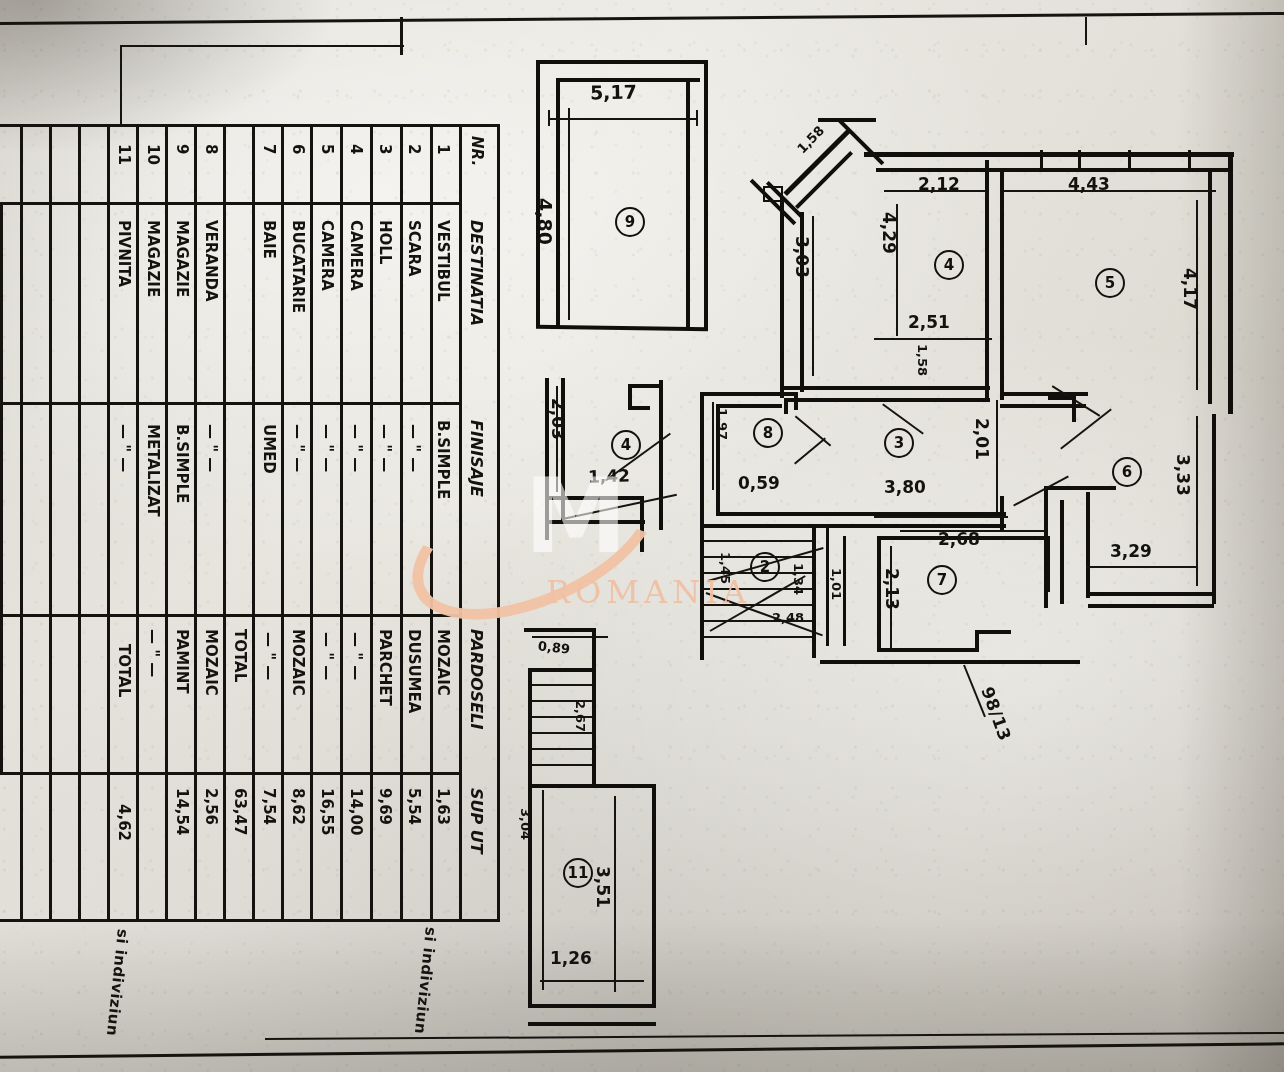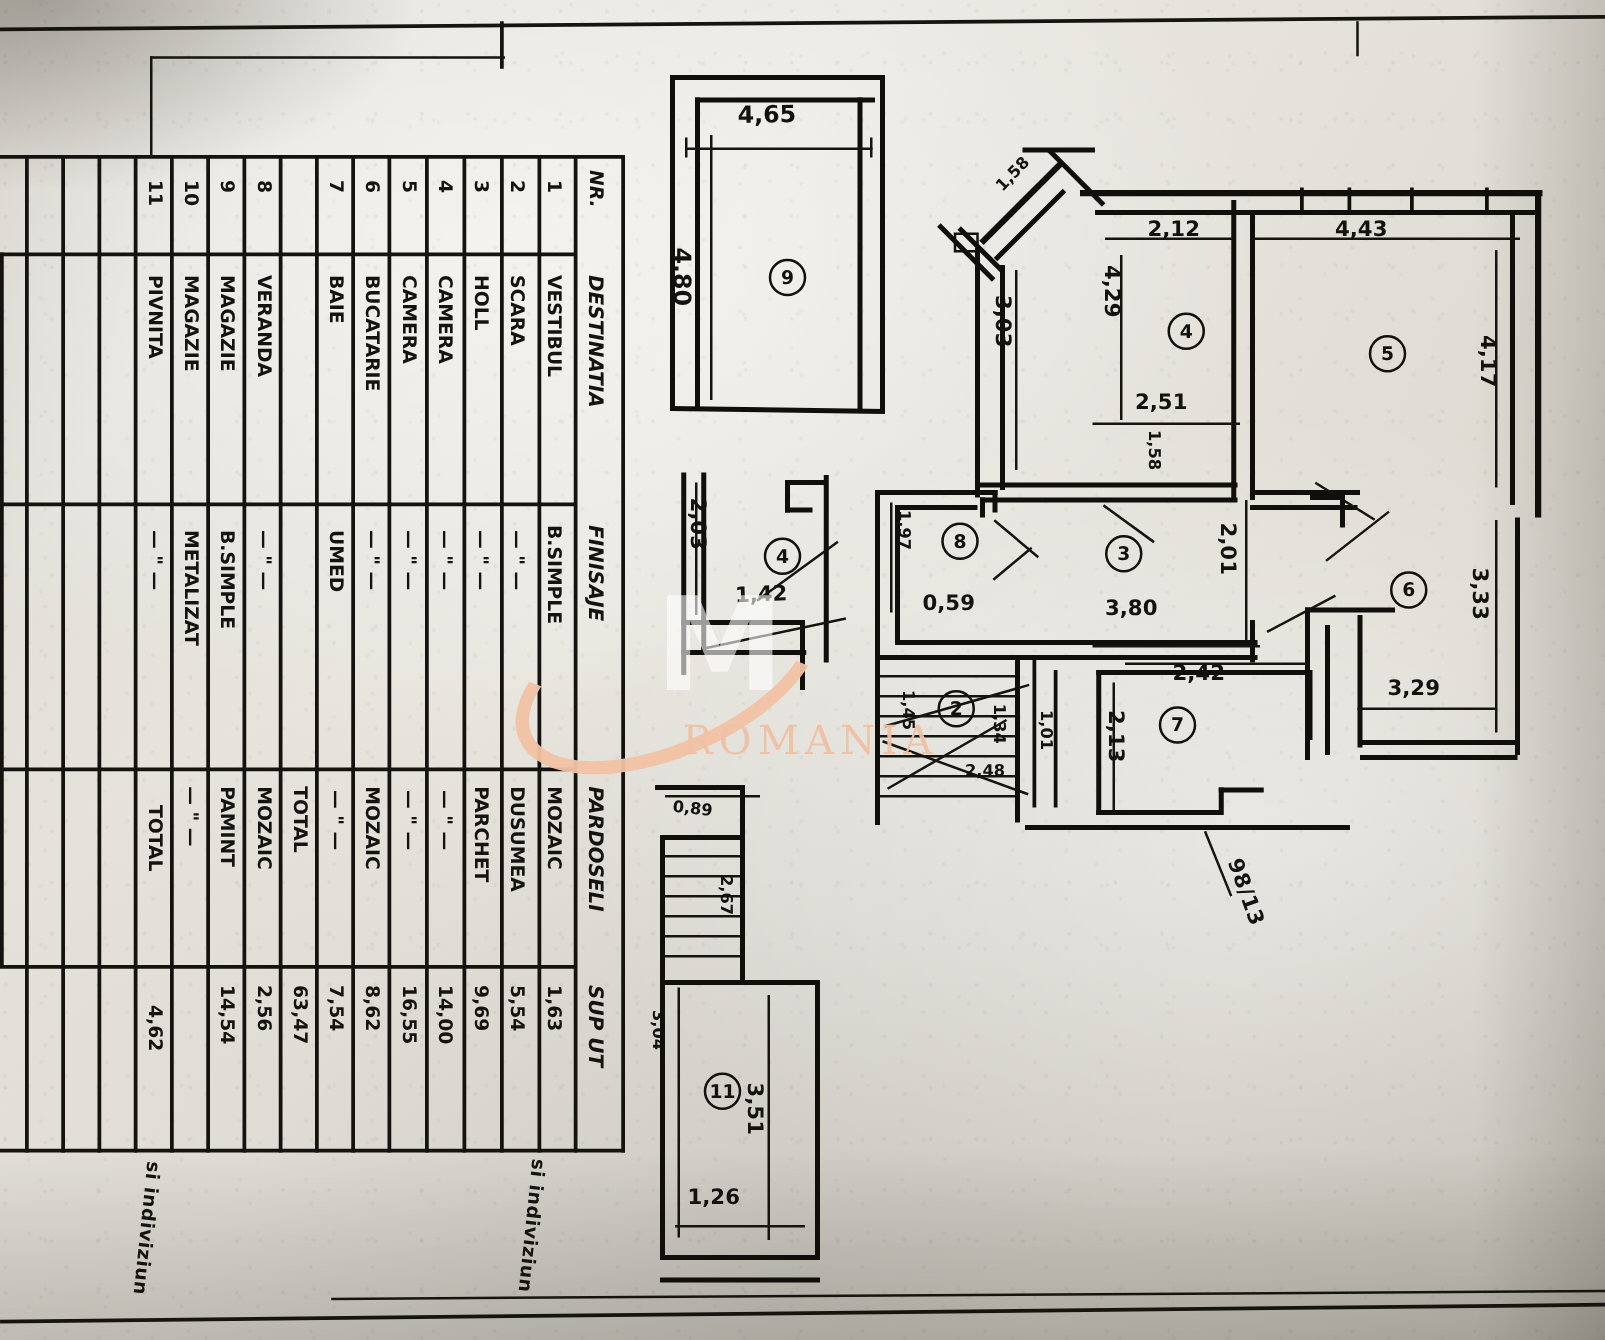--- a/index.html
+++ b/index.html
@@ -222,21 +222,21 @@
   <div class="w" style="left:556px;top:78px;width:144px;height:4px;"></div>
   <div class="w" style="left:536px;top:60px;width:4px;height:268px;"></div>
   <div class="w" style="left:556px;top:78px;width:4px;height:250px;"></div>
   <div class="w" style="left:704px;top:60px;width:4px;height:270px;"></div>
   <div class="w" style="left:686px;top:78px;width:4px;height:250px;"></div>
   <div class="w" style="left:536px;top:326px;width:172px;height:4px;transform:rotate(.8deg);"></div>
   <div class="thin" style="left:548px;top:118px;width:150px;height:2px;"></div>
   <div class="thin" style="left:548px;top:110px;width:2px;height:16px;"></div>
   <div class="thin" style="left:696px;top:110px;width:2px;height:16px;"></div>
   <div class="thin" style="left:568px;top:108px;width:2px;height:212px;"></div>
-  <div class="dim" style="left:590px;top:81px;transform:rotate(-1deg);font-size:19px;">4,65</div>
+  <div class="dim" style="left:590px;top:81px;transform:rotate(-1deg);font-size:19px;">5,17</div>
   <div class="dim" style="left:556px;top:198px;transform:rotate(90deg);transform-origin:left top;font-size:19px;">4,80</div>
   <div class="rnum" style="left:615px;top:207px;">9</div>
 </div>
 
 <div>
   <div class="w" style="left:545px;top:378px;width:4px;height:162px;"></div>
   <div class="w" style="left:561px;top:378px;width:4px;height:146px;"></div>
   <div class="w" style="left:545px;top:496px;width:96px;height:4px;"></div>
   <div class="w" style="left:545px;top:520px;width:100px;height:4px;"></div>
   <div class="w" style="left:640px;top:496px;width:4px;height:56px;"></div>
@@ -350,21 +350,21 @@
   <div class="dim" style="left:899px;top:212px;transform:rotate(90deg);transform-origin:left top;">4,29</div>
   <div class="dim" style="left:1200px;top:268px;transform:rotate(90deg);transform-origin:left top;">4,17</div>
   <div class="dim" style="left:908px;top:312px;">2,51</div>
   <div class="dim dimS" style="left:930px;top:344px;transform:rotate(90deg);transform-origin:left top;">1,58</div>
   <div class="dim dimS" style="left:730px;top:408px;transform:rotate(90deg);transform-origin:left top;">1,97</div>
   <div class="dim" style="left:738px;top:473px;">0,59</div>
   <div class="dim" style="left:884px;top:477px;">3,80</div>
   <div class="dim" style="left:992px;top:418px;transform:rotate(90deg);transform-origin:left top;">2,01</div>
   <div class="dim" style="left:1193px;top:454px;transform:rotate(90deg);transform-origin:left top;">3,33</div>
   <div class="dim" style="left:1110px;top:541px;">3,29</div>
-  <div class="dim" style="left:938px;top:529px;">2,42</div>
+  <div class="dim" style="left:938px;top:529px;">2,68</div>
   <div class="dim" style="left:902px;top:568px;transform:rotate(90deg);transform-origin:left top;">2,13</div>
   <div class="dim dimS" style="left:806px;top:563px;transform:rotate(90deg);transform-origin:left top;">1,34</div>
   <div class="dim dimS" style="left:772px;top:610px;">2,48</div>
   <div class="dim dimS" style="left:844px;top:568px;transform:rotate(90deg);transform-origin:left top;">1,01</div>
   <div class="dim dimS" style="left:733px;top:552px;transform:rotate(90deg);transform-origin:left top;">1,45</div>
 
   <div class="thin" style="left:964px;top:664px;width:56px;height:2px;transform:rotate(68deg);transform-origin:left center;"></div>
   <div class="hand" style="left:996px;top:684px;transform:rotate(70deg);transform-origin:left top;font-size:17px;">98/13</div>
 
   <div class="rnum" style="left:934px;top:250px;">4</div>

